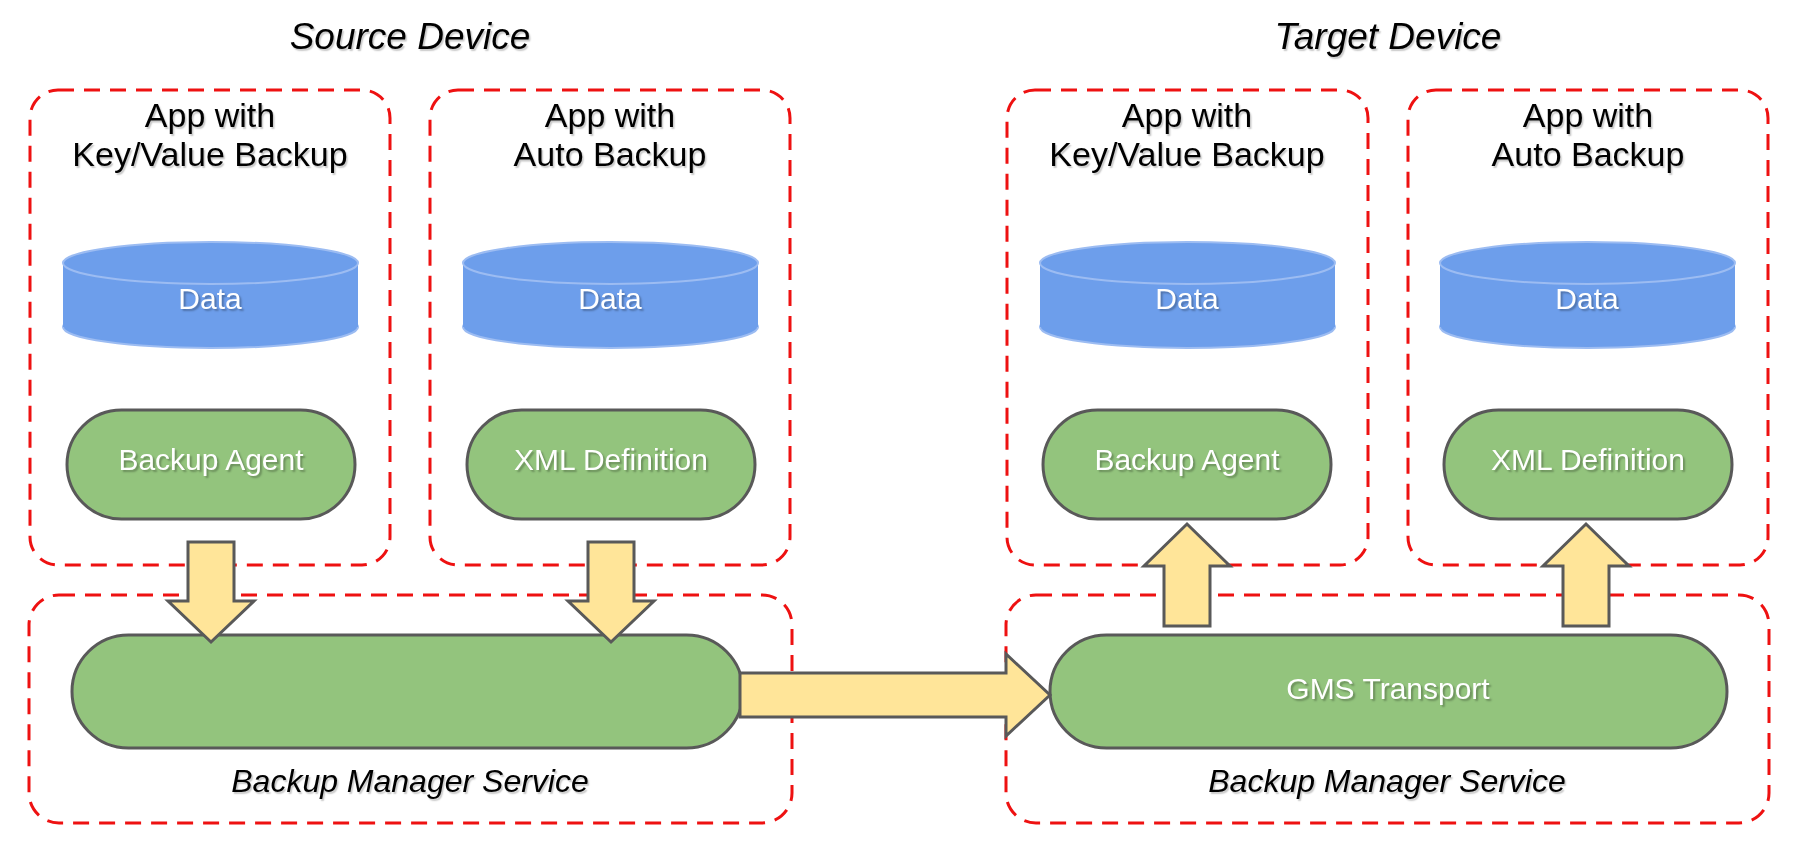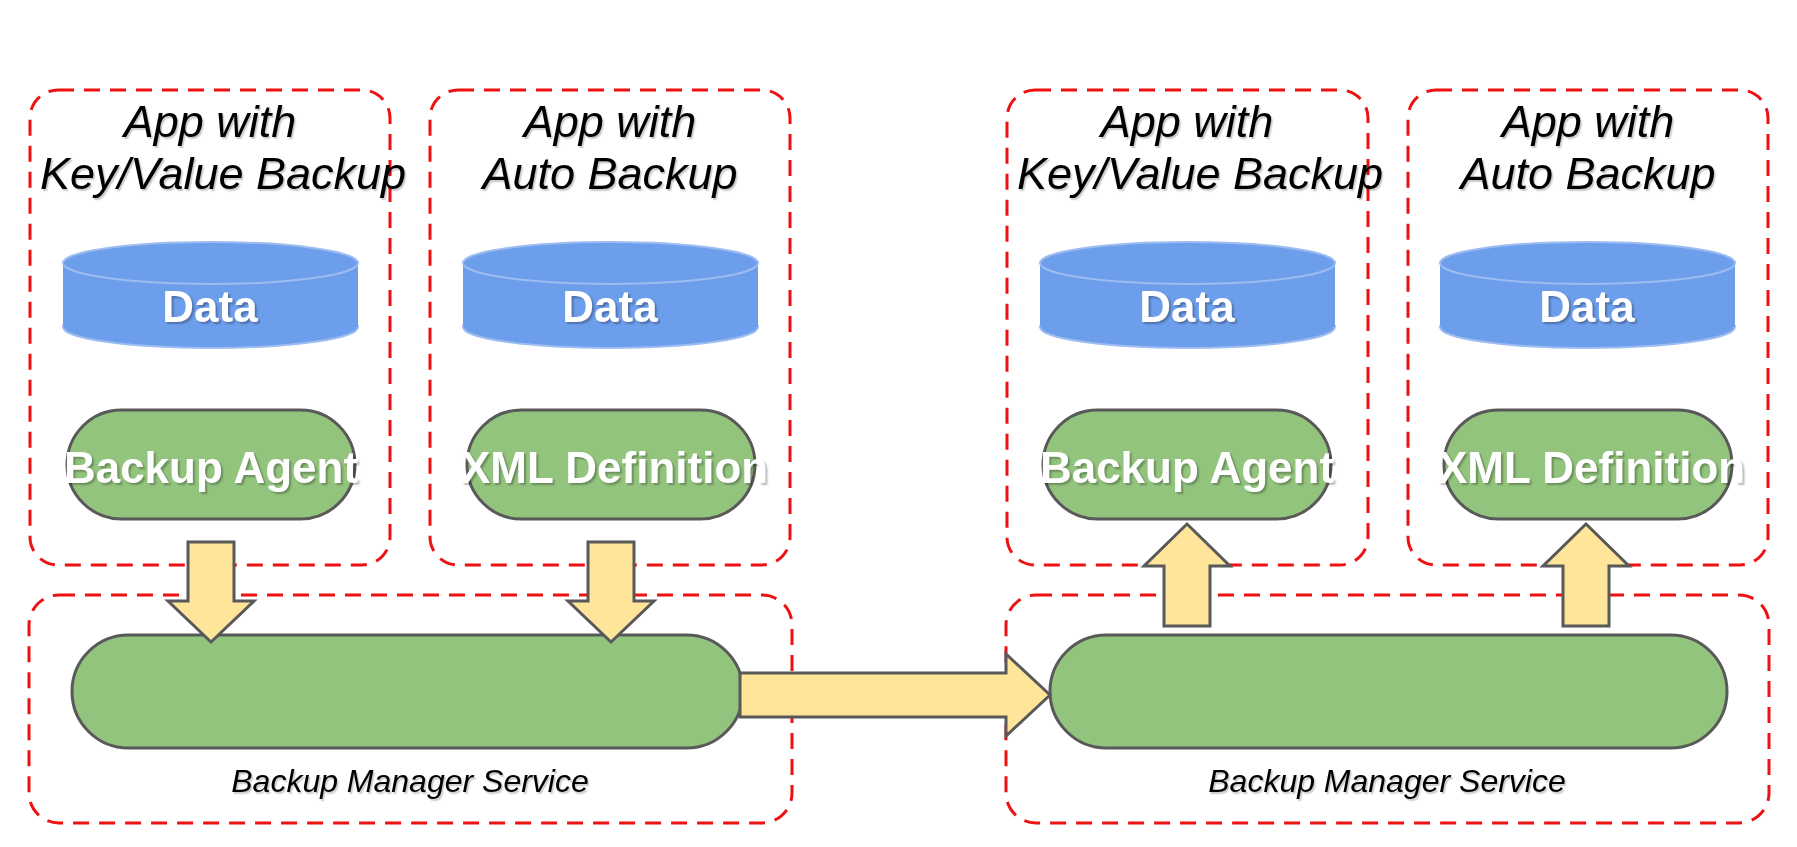--- a/index.html
+++ b/index.html
@@ -24,25 +24,25 @@
   .cyl-body{fill:var(--cylinder-fill);stroke:none;}
   .cyl-ellipse{fill:var(--cylinder-fill);stroke:var(--cylinder-highlight);stroke-width:2;}
   .pill{fill:var(--pill-fill);stroke:var(--pill-border);stroke-width:3;}
   .arrow{fill:var(--arrow-fill);stroke:var(--arrow-border);stroke-width:3;stroke-linejoin:miter;}
   .txt{position:absolute;text-align:center;white-space:nowrap;}
   .device-title{
     font-size:37px;font-style:italic;color:var(--text-dark);
     text-shadow:1.5px 1.5px 1.5px rgba(0,0,0,0.22);
   }
   .app-label{
-    font-size:45px;font-style:italic;color:var(--text-dark);line-height:1.16;
+    font-size:34px;color:var(--text-dark);line-height:1.16;
     text-shadow:1.5px 1.5px 1.5px rgba(0,0,0,0.22);
   }
   .white-label{
-    font-size:44px;font-weight:bold;color:var(--text-light);
+    font-size:30px;font-weight:normal;color:var(--text-light);
     text-shadow:2px 2px 2px rgba(0,0,0,0.28);
   }
   .bms-label{
     font-size:32px;font-style:italic;color:var(--text-dark);
     text-shadow:1.5px 1.5px 1.5px rgba(0,0,0,0.22);
   }
 </style>
 </head>
 <body>
 
@@ -87,20 +87,22 @@
     <rect class="pill" x="72" y="635" width="671" height="113" rx="56.5"></rect>
     <rect class="pill" x="1050" y="635" width="677" height="113" rx="56.5"></rect>
 
     <path class="arrow" d="M188 542 H234 V601 H254 L211 642 L168 601 H188 Z"></path>
     <path class="arrow" d="M588 542 H634 V601 H654 L611 642 L568 601 H588 Z"></path>
     <path class="arrow" d="M1187 524 L1230 566 H1210 V626 H1164 V566 H1144 Z"></path>
     <path class="arrow" d="M1586 524 L1629 566 H1609 V626 H1563 V566 H1543 Z"></path>
     <path class="arrow" d="M740 673 H1006 V654 L1050 695 L1006 736 V717 H740 Z"></path>
   </svg>
 
+  <div class="txt device-title" style="left:210px;top:16px;width:400px;">Source Device</div>
+  <div class="txt device-title" style="left:1188px;top:16px;width:400px;">Target Device</div>
 
   <div class="txt app-label" style="left:40px;top:96px;width:340px;">
     <div>App with</div>
     <div>Key/Value Backup</div>
   </div>
   <div class="txt app-label" style="left:440px;top:96px;width:340px;">
     <div>App with</div>
     <div>Auto Backup</div>
   </div>
   <div class="txt app-label" style="left:1017px;top:96px;width:340px;">
@@ -115,17 +117,18 @@
   <div class="txt white-label" style="left:110px;top:282px;width:200px;">Data</div>
   <div class="txt white-label" style="left:510px;top:282px;width:200px;">Data</div>
   <div class="txt white-label" style="left:1087px;top:282px;width:200px;">Data</div>
   <div class="txt white-label" style="left:1487px;top:282px;width:200px;">Data</div>
 
   <div class="txt white-label" style="left:61px;top:443px;width:300px;">Backup Agent</div>
   <div class="txt white-label" style="left:461px;top:443px;width:300px;">XML Definition</div>
   <div class="txt white-label" style="left:1037px;top:443px;width:300px;">Backup Agent</div>
   <div class="txt white-label" style="left:1438px;top:443px;width:300px;">XML Definition</div>
 
+  <div class="txt white-label" style="left:1088px;top:672px;width:600px;">GMS Transport</div>
 
   <div class="txt bms-label" style="left:110px;top:763px;width:600px;">Backup Manager Service</div>
   <div class="txt bms-label" style="left:1087px;top:763px;width:600px;">Backup Manager Service</div>
 
 </div>
 
 </body></html>

